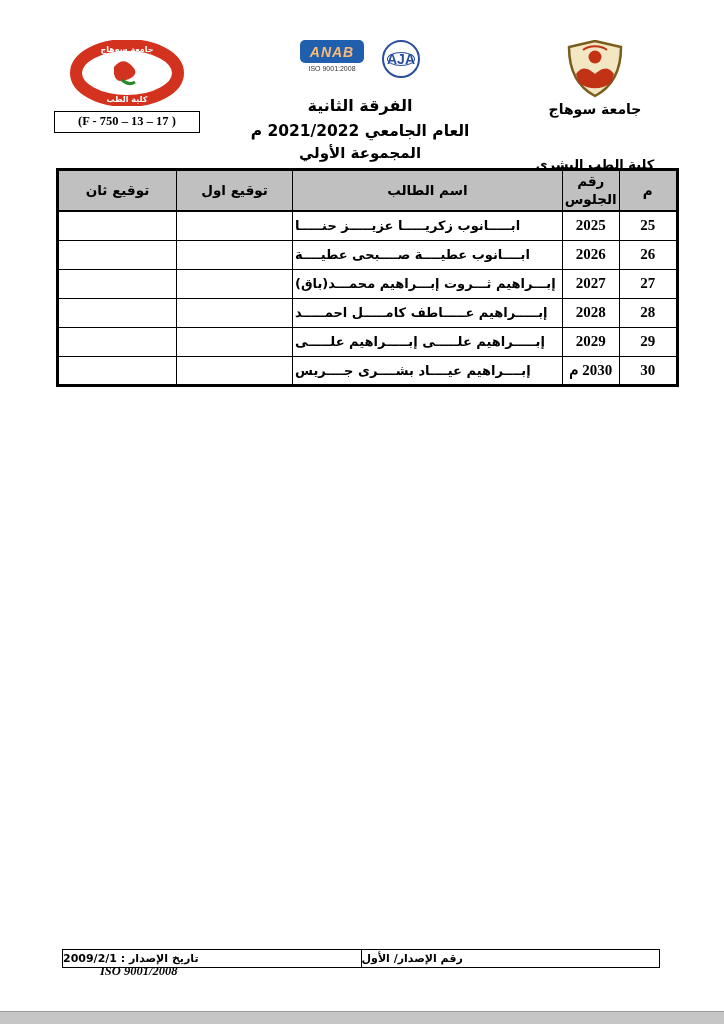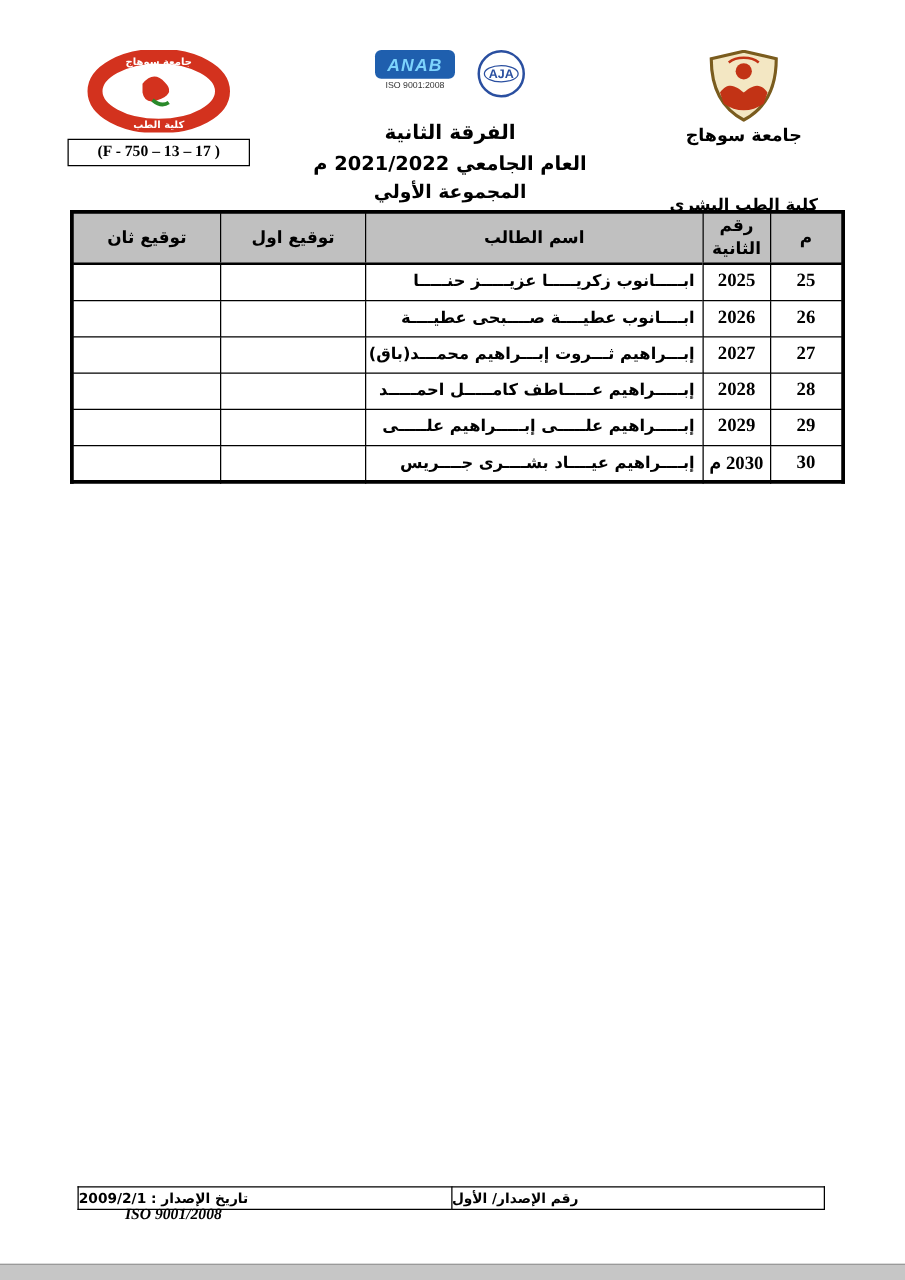--- a/index.html
+++ b/index.html
@@ -14,43 +14,43 @@
 
   .hdr-left { width:146px; text-align:center; }
   .crescent { display:block; margin:0 auto; }
   .dept-box { border:1px solid #000; margin-top:5px; padding:2px 1px 3px; }
   .dept-title { font-weight:bold; font-size:11.5px; line-height:1.5; }
   .dept-code { font-family:"Liberation Serif", serif; font-weight:bold; font-size:12.5px; direction:ltr; }
 
   .hdr-center { width:300px; text-align:center; }
   .certs { display:flex; justify-content:center; align-items:flex-start; gap:18px; height:50px; }
   .anab-wrap { width:64px; }
-  .anab-badge { background:#1f5fae; color:#7dd3fc; border-radius:5px; padding:4px 0 3px; font-weight:bold; font-style:italic; font-size:14px; letter-spacing:1px; font-family:"Liberation Sans", sans-serif; }
+  .anab-badge { background:#1f5fae; color:#fdba74; border-radius:5px; padding:4px 0 3px; font-weight:bold; font-style:italic; font-size:14px; letter-spacing:1px; font-family:"Liberation Sans", sans-serif; }
   .anab-iso { font-size:7px; color:#333; margin-top:2px; font-family:"Liberation Sans", sans-serif; }
   .aja-badge { width:38px; height:38px; border-radius:50%; border:2px solid #2a4fa0; display:flex; align-items:center; justify-content:center; background:#fff; }
-  .aja-inner { width:28px; height:14px; border-radius:50%; border:1px solid #2a4fa0; display:flex; align-items:center; justify-content:center; font-size:10px; font-weight:bold; color:#2a4fa0; font-family:"Liberation Sans", sans-serif; }
+  .aja-inner { width:28px; height:14px; border-radius:50%; border:1px solid #2a4fa0; display:flex; align-items:center; justify-content:center; font-size:14px; font-weight:bold; color:#2a4fa0; font-family:"Liberation Sans", sans-serif; }
   .titles { margin-top:6px; font-weight:bold; direction:rtl; }
   .title-grade { font-size:16px; }
   .title-year { font-size:15.5px; margin-top:7px; }
   .title-group { font-size:15px; margin-top:4px; }
 
   .hdr-right { width:150px; text-align:center; }
   .emblem { display:block; margin:0 auto; }
   .univ-name { font-weight:bold; font-size:14px; margin-top:3px; direction:rtl; }
   .univ-fac { font-weight:bold; font-size:13px; direction:rtl;margin-top:40px; }
 
   
   .roster { position:absolute; top:168px; left:56px; border-collapse:collapse; direction:rtl; border:3px solid #000; background:#fff; }
   .roster th, .roster td { border:1px solid #000; }
   .roster thead th { background:#c0c0c0; font-weight:bold; font-size:13.5px; height:41px; padding:2px; line-height:1.3; border-bottom:2px solid #000; }
   .roster tbody td { height:29px; }
   .c-serial { width:58px; } .c-seat { width:54px; } .c-name { width:260px; } .c-sig1 { width:116px; } .c-sig2 { width:119px; }
   .cell-serial { font-family:"Liberation Serif", serif; font-weight:bold; font-size:15px; text-align:center; }
   .cell-seat { font-family:"Liberation Serif", serif; font-weight:bold; font-size:15px; text-align:center; white-space:nowrap; }
-  .cell-name { font-weight:bold; font-size:13px; text-align:right; padding:0 6px 0 2px; white-space:nowrap; overflow:hidden; }
+  .cell-name { font-weight:bold; font-size:13px; text-align:left; padding:0 6px 0 2px; white-space:nowrap; overflow:hidden; }
   .cell-sig { background:#fff; }
 
   
   .footer-table { position:absolute; top:949px; left:62px; width:598px; border-collapse:collapse; direction:rtl; }
   .footer-table td { border:1px solid #000; height:18px; font-weight:bold; font-size:11px; text-align:left; width:50%; }
   .iso-line { position:absolute; top:964px; left:100px; font-family:"Liberation Serif", serif; font-weight:bold; font-style:italic; font-size:12.5px; direction:ltr; }
   .bottom-band { position:absolute; bottom:0; left:0; width:724px; height:13px; background:#c6c6c6; border-top:1px solid #9a9a9a; }
 </style>
 </head>
 <body>
@@ -105,21 +105,21 @@
     <colgroup>
       <col class="c-serial">
         <col class="c-seat">
         <col class="c-name">
         <col class="c-sig1">
         <col class="c-sig2">
     </colgroup>
     <thead>
       <tr>
         <th>م</th>
-        <th>رقم الثانية</th>
+        <th>رقم الجلوس</th>
         <th>اسم الطالب</th>
         <th>توقيع اول</th>
         <th>توقيع ثان</th>
       </tr>
     </thead>
     <tbody>
       <tr>
         <td class="cell-serial">25</td>
         <td class="cell-seat">2025</td>
         <td class="cell-name">ابـــــانوب زكريـــــا عزيـــــز حنـــــا</td>

